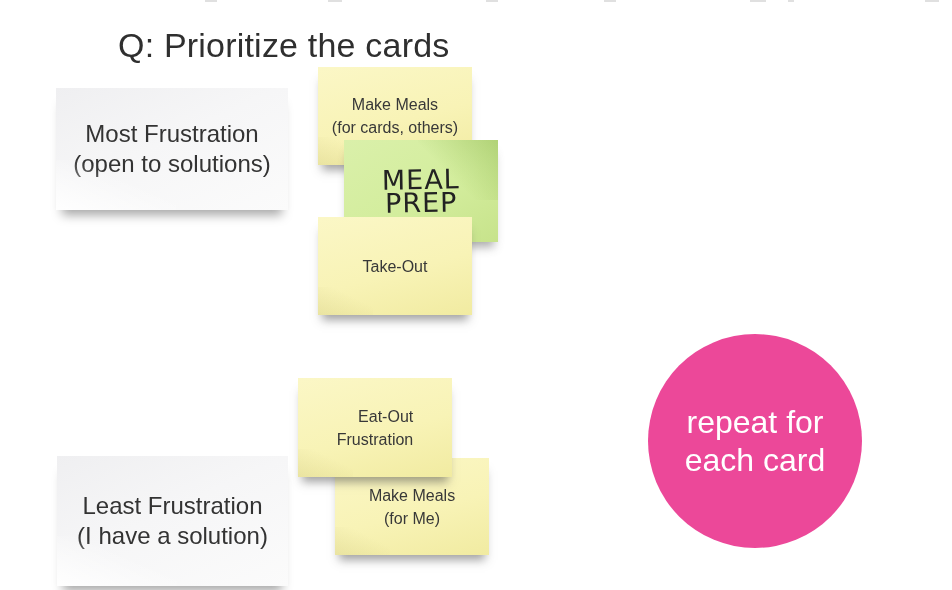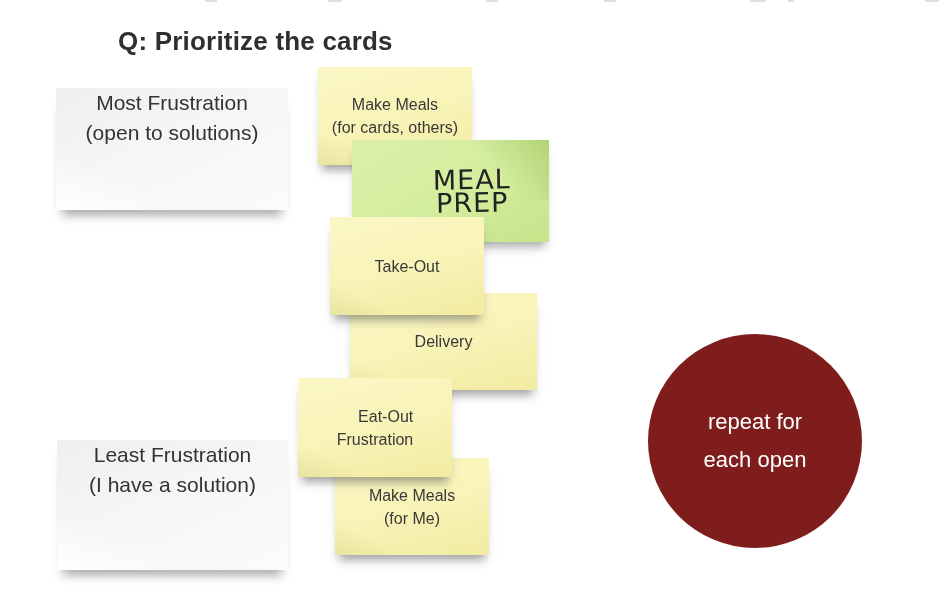--- a/index.html
+++ b/index.html
@@ -3,30 +3,30 @@
 <meta charset="utf-8">
 <style>
   html,body { margin:0; padding:0; background:#ffffff; }
   .canvas {
     position:relative; width:952px; height:590px; overflow:hidden;
     background:#ffffff;
     font-family:"Liberation Sans","DejaVu Sans",sans-serif;
   }
   .page-title {
     position:absolute; left:118px; top:26px;
-    font-size:26px; font-weight:700; color:#2f2f2f; letter-spacing:0.2px;
+    font-size:34px; font-weight:400; color:#2f2f2f; letter-spacing:0.2px;
     white-space:nowrap;
   }
   
   .white-card {
     position:absolute;
-    display:flex; align-items:flex-start; justify-content:center; text-align:center;
+    display:flex; align-items:center; justify-content:center; text-align:center;
     background:linear-gradient(155deg,#efeff1 0%,#f6f6f7 45%,#fbfbfb 100%);
     box-shadow:0 11px 10px -6px rgba(0,0,0,0.35);
-    color:#333333; font-size:21px; line-height:30px;
+    color:#333333; font-size:24px; line-height:30px;
   }
   .white-card::after {
     content:""; position:absolute; left:0; bottom:0; width:120px; height:50px;
     background:linear-gradient(to top right, rgba(255,255,255,0.95) 0%, rgba(255,255,255,0) 60%);
     pointer-events:none;
   }
   .card-text span { display:block; }
   
   .note {
     position:absolute; width:154px;
@@ -53,23 +53,23 @@
     pointer-events:none;
   }
   .meal-prep-text {
     font-family:"DejaVu Sans",sans-serif;
     font-size:27px; letter-spacing:1px; color:#222222;
     transform:rotate(-1deg);
   }
   
   .annotation-circle {
     position:absolute; left:648px; top:334px; width:214px; height:214px;
-    border-radius:50%; background:#7f1d1d;
+    border-radius:50%; background:#ec4899;
     display:flex; align-items:center; justify-content:center; text-align:center;
-    color:#ffffff; font-size:22px; line-height:38px; font-weight:400;
+    color:#ffffff; font-size:32px; line-height:38px; font-weight:400;
   }
   .annotation-circle span { display:block; }
   
   .tick { position:absolute; top:0; height:2px; background:#dadada; opacity:0.85; }
 </style>
 </head>
 <body>
 
 <div class="canvas">
 
@@ -83,47 +83,42 @@
 
   <div class="page-title">Q: Prioritize the cards</div>
 
   <div class="white-card" style="left:56px;top:88px;width:232px;height:122px;">
     <div class="card-text">
       <span>Most Frustration</span>
       <span>(open to solutions)</span>
     </div>
   </div>
 
-  <div class="white-card" style="left:57px;top:440px;width:231px;height:130px;">
+  <div class="white-card" style="left:57px;top:456px;width:231px;height:130px;">
     <div class="card-text">
       <span>Least Frustration</span>
       <span>(I have a solution)</span>
     </div>
   </div>
 
   <div class="note yellow" style="left:318px;top:67px;height:98px;z-index:1;">
     <div class="note-text">
       <span>Make Meals</span>
       <span>(for cards, others)</span>
     </div>
   </div>
 
-  <div class="note green" style="left:352px;top:140px;height:102px;z-index:2;padding-left:43px;">
+  <div class="note green" style="left:344px;top:140px;height:102px;z-index:2;">
     <div class="note-text meal-prep-text">
       <span>MEAL PREP</span>
     </div>
   </div>
 
-  <div class="note yellow" style="left:350px;top:293px;width:187px;height:97px;z-index:3;">
-    <div class="note-text">
-      <span>Delivery</span>
-    </div>
-  </div>
 
-  <div class="note yellow" style="left:330px;top:217px;height:98px;z-index:4;">
+  <div class="note yellow" style="left:318px;top:217px;height:98px;z-index:4;">
     <div class="note-text">
       <span>Take-Out</span>
     </div>
   </div>
 
   <div class="note yellow" style="left:335px;top:458px;height:97px;z-index:5;">
     <div class="note-text">
       <span>Make Meals</span>
       <span>(for Me)</span>
     </div>
@@ -132,17 +127,17 @@
   <div class="note yellow" style="left:298px;top:378px;height:99px;z-index:6;text-align:right;">
     <div class="note-text">
       <span>Eat-Out</span>
       <span>Frustration</span>
     </div>
   </div>
 
   <div class="annotation-circle">
     <div>
       <span>repeat for</span>
-      <span>each open</span>
+      <span>each card</span>
     </div>
   </div>
 
 </div>
 
 </body></html>

